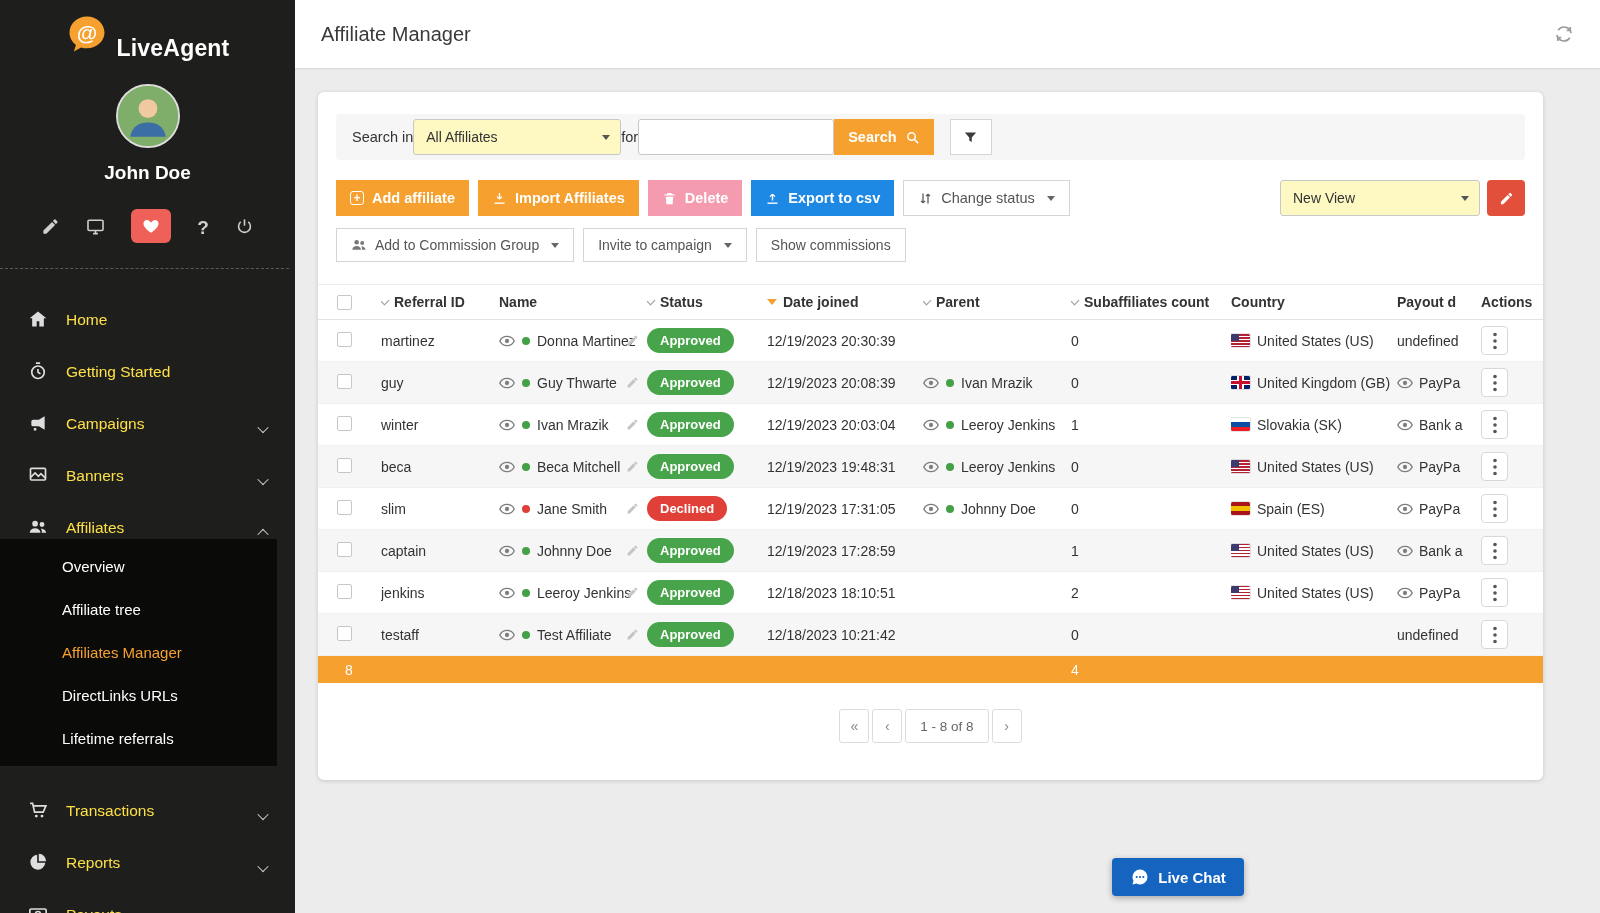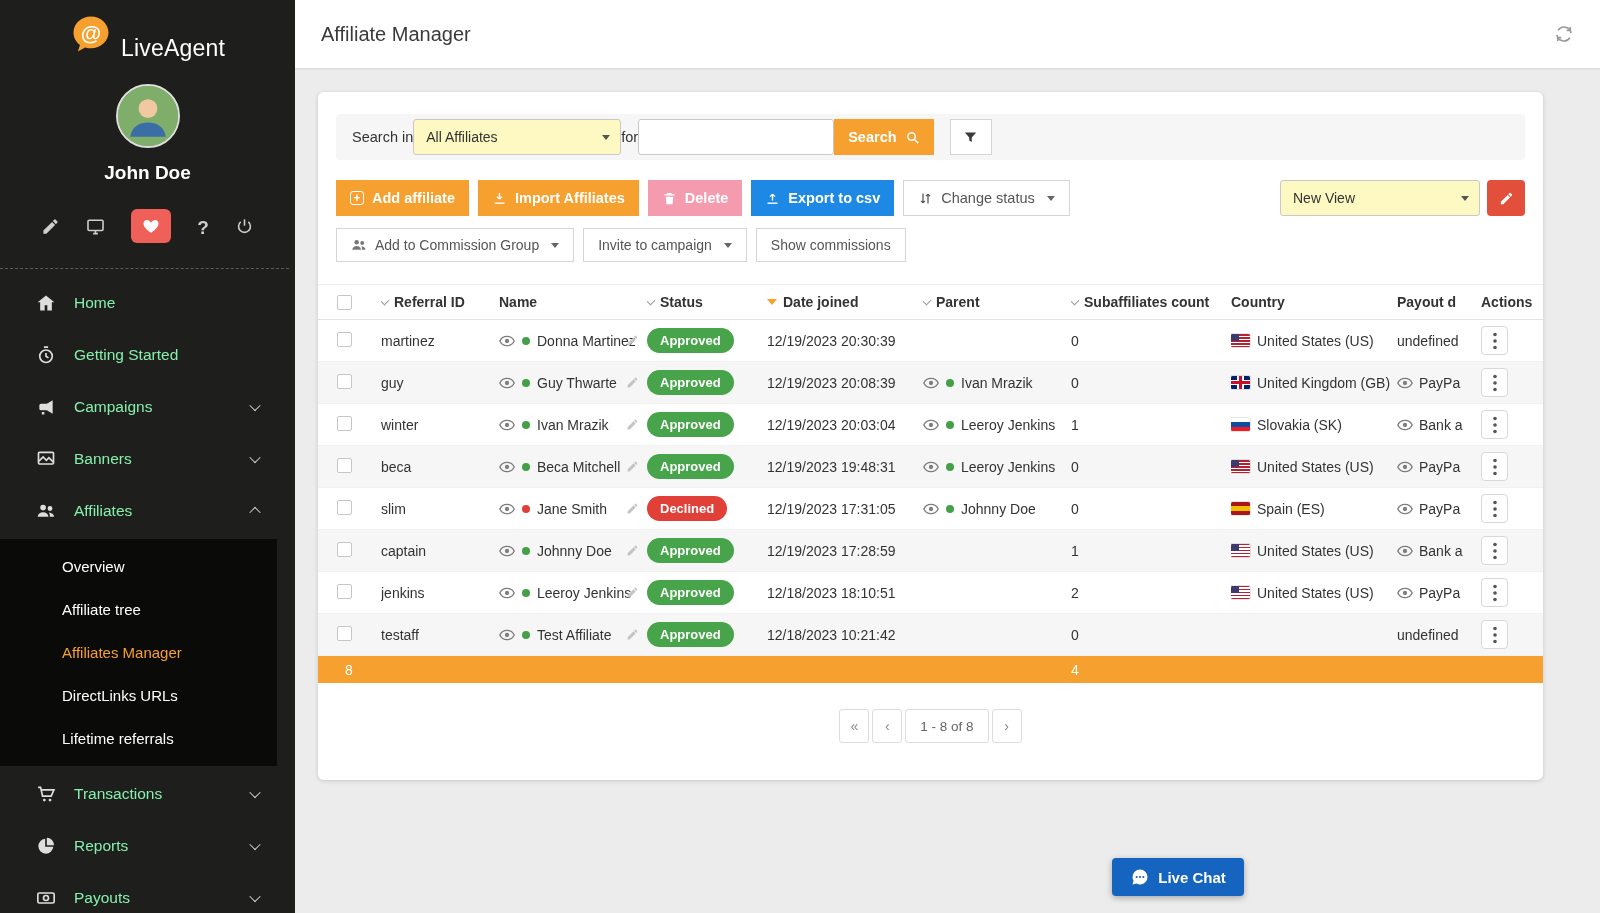--- a/index.html
+++ b/index.html
@@ -4,32 +4,32 @@
 <style>
   * { margin:0; padding:0; box-sizing:border-box; }
   html,body { width:1600px; height:913px; overflow:hidden; font-family:"Liberation Sans", sans-serif; background:#ececec; }
   body { position:relative; }
   svg { display:block; }
 
   
   .sidebar { position:absolute; left:0; top:0; width:295px; height:913px; background:#1e1e1c; color:#fff; z-index:5; }
   .logo-row { height:68px; display:flex; align-items:center; justify-content:center; gap:9px; }
   .logo-mark { width:42px; height:42px; }
-  .brand-name { font-size:23px; font-weight:400; color:#fff; letter-spacing:.2px;margin-top:28px; }
+  .brand-name { font-size:23px; font-weight:700; color:#fff; letter-spacing:.2px;margin-top:28px; }
   .avatar { width:64px; height:64px; border-radius:50%; margin:16px auto 0; border:2px solid #ddd; overflow:hidden; background:#7fae6b; }
   .user-name { text-align:center; font-size:19px; font-weight:700; margin-top:14px; }
   .quick-icons { display:flex; align-items:center; justify-content:center; gap:26px; margin-top:24px; height:36px; }
   .qi { color:#cfcfcf; width:19px; height:19px; cursor:pointer; }
   .qi svg { width:19px; height:19px; }
   .q-question { font-size:19px; font-weight:700; width:auto; }
   .heart-btn { width:40px; height:34px; background:#ef6059; border-radius:6px; display:flex; align-items:center; justify-content:center; color:#fff; cursor:pointer; }
   .heart-btn svg { width:18px; height:18px; }
   .divider { border-top:1px dashed #5a5a5a; margin:24px 6px 2px 0; }
   .nav { padding-top:6px; }
-  .nav-item { height:52px; display:flex; align-items:center; padding:0 36px; font-size:15.5px; color:#86efac; cursor:pointer; }
+  .nav-item { height:52px; display:flex; align-items:flex-end; padding:0 28px; font-size:15.5px; color:#fde047; cursor:pointer; }
   .nav-icon { width:20px; height:20px; margin-right:18px; color:#dedede; flex:none; }
   .nav-icon svg { width:20px; height:20px; }
   .nav-label { flex:1; }
   .chev { width:8px; height:8px; border-right:1.8px solid #cfcfcf; border-bottom:1.8px solid #cfcfcf; flex:none; }
   .chev.down { transform:rotate(45deg) translate(-1px,-1px); }
   .chev.up { transform:rotate(-135deg) translate(-1px,-1px); }
   .subnav { background:#0a0a09; margin:2px 18px 2px 0; padding:6px 0; }
   .subnav-item { height:43px; display:flex; align-items:center; padding-left:62px; font-size:15px; color:#fff; cursor:pointer; }
   .subnav-item.active { color:#f6a02f; }
 

